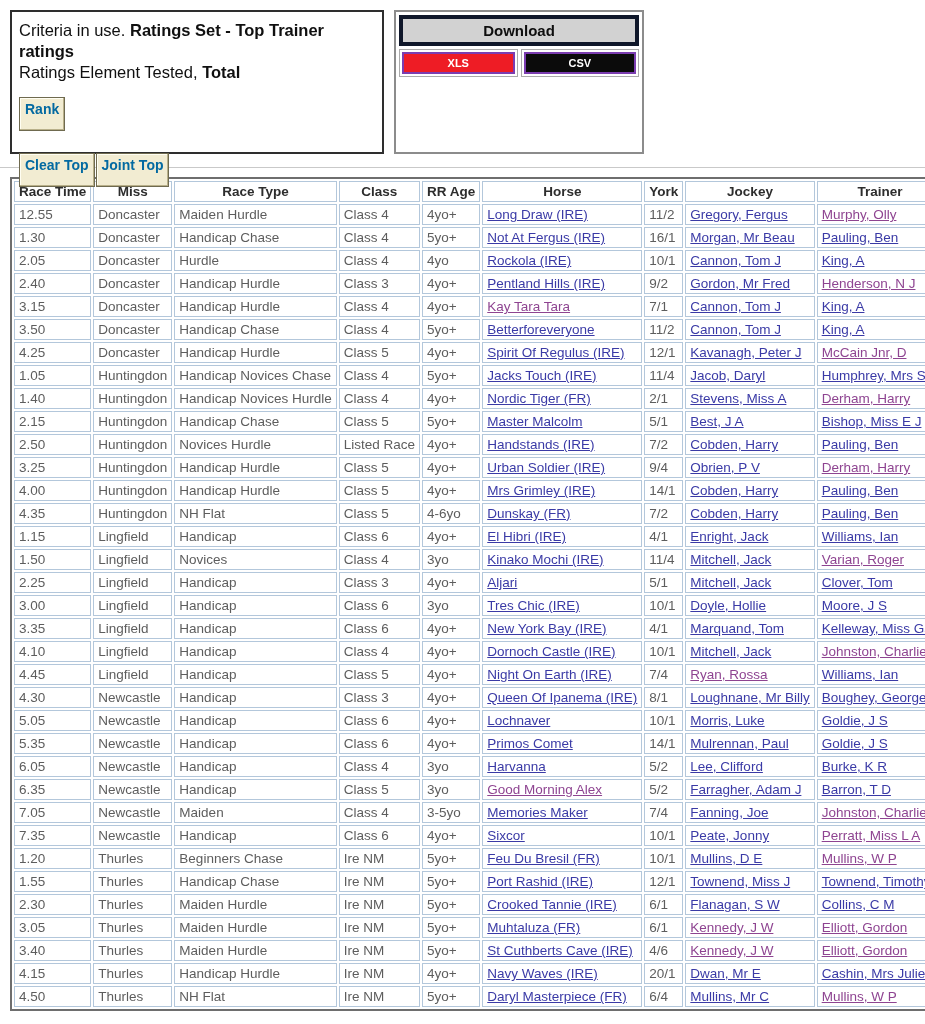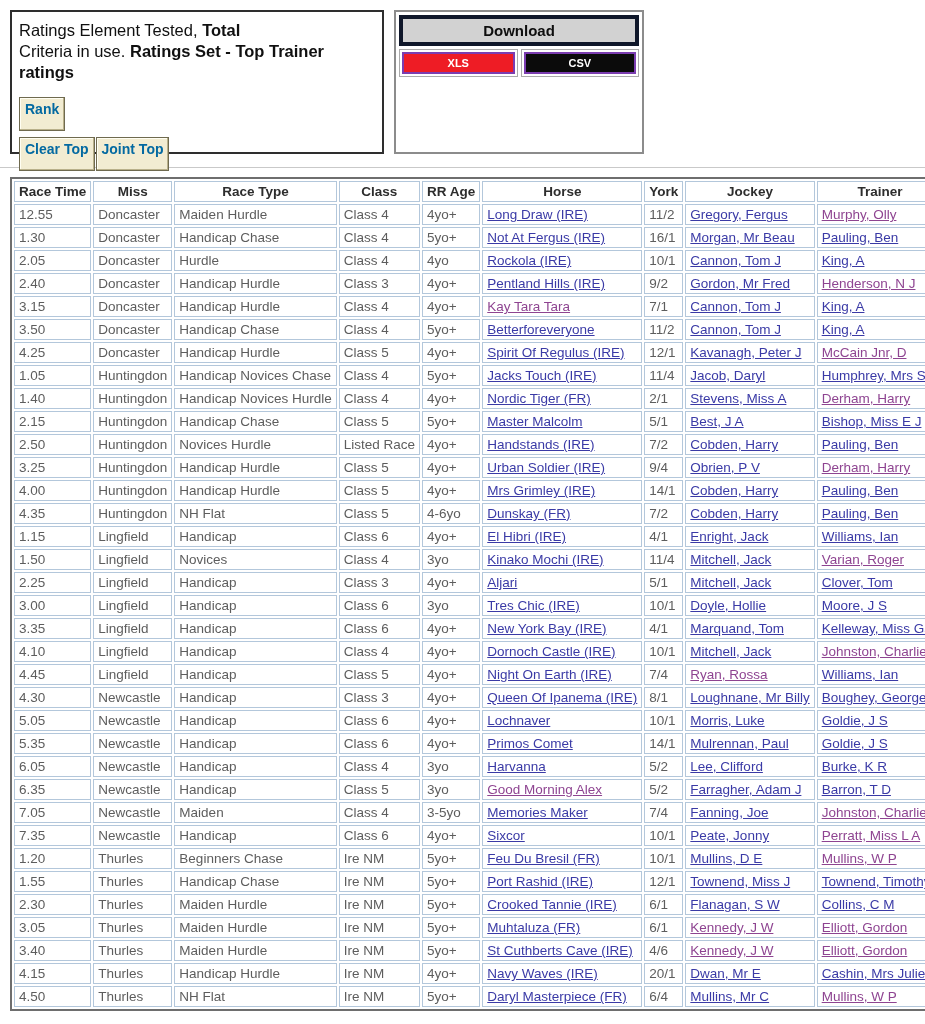--- a/index.html
+++ b/index.html
@@ -17,21 +17,21 @@
   .criteria-text b{font-weight:bold;}
   .btn-row{margin-top:0;}
   .beige-btn{
     display:inline-block;font-size:14px;font-weight:bold;color:#0369a1;
     background:#f2ecd2;border:1px solid #6f6a4f;
     box-shadow:inset -1px -1px 0 #b9b08a, inset 1px 1px 0 #fffef2;
     padding:3px 5px 13px 5px;margin:0 1px 0 0;cursor:pointer;
     font-family:"Liberation Sans",sans-serif;
   }
   .rank-row{margin-top:14px;}
-  .clear-row{margin-top:6px;}
+  .clear-row{margin-top:22px;}
   .download-panel{
     width:250px;height:144px;box-sizing:border-box;
     border:2px solid #8c8c8c;padding:3px;background:#fff;
   }
   .download-title{
     background:#d2d2d2;border:4px solid #0f172a;
     font-size:15px;font-weight:bold;text-align:center;color:#0e0e0e;
     padding:3px 0;margin-bottom:3px;
   }
   .download-btns{display:flex;gap:3px;}
@@ -60,22 +60,22 @@
   .c0{width:76px}.c1{width:79px}.c2{width:162px}.c3{width:66px}.c4{width:50px}
   .c5{width:160px}.c6{width:34px}.c7{width:138px}.c8{width:104px}
   a.cell-link{color:var(--link,#3a3aa6);text-decoration:underline;}
   a.cell-link.visited{color:var(--visited,#8e4491);}
 </style>
 </head>
 <body>
 
 <div class="top-row">
   <div class="criteria-panel">
+    <div class="criteria-text"><span>Criteria in use. </span><b>Ratings Set - Top Trainer ratings</b></div>
     <div class="criteria-text"><span>Ratings Element Tested, </span><b>Total</b></div>
-    <div class="criteria-text"><span>Criteria in use. </span><b>Ratings Set - Top Trainer ratings</b></div>
     <div class="btn-row rank-row">
       <button class="beige-btn">Rank</button>
     </div>
     <div class="btn-row clear-row">
       <button class="beige-btn">Clear Top</button><button class="beige-btn">Joint Top</button>
     </div>
   </div>
   <div class="download-panel">
     <div class="download-title">Download</div>
     <div class="download-btns">

